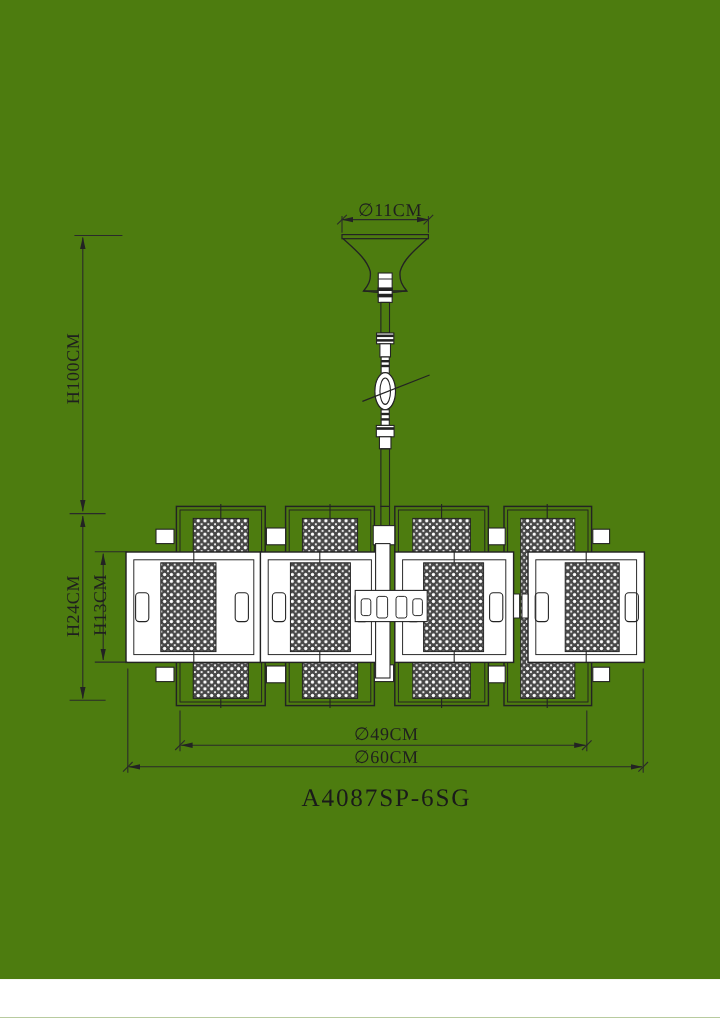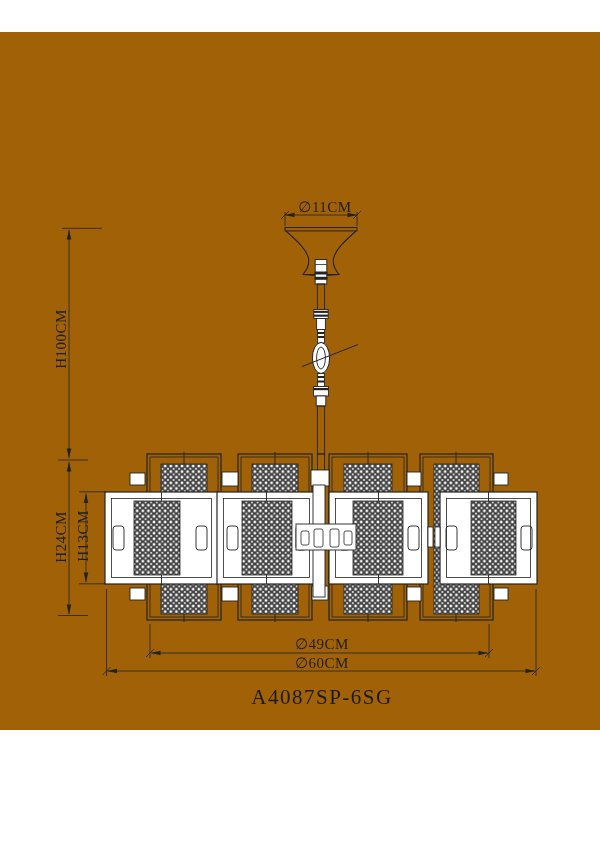--- a/index.html
+++ b/index.html
@@ -3,24 +3,23 @@
 <meta charset="utf-8">
 <style>
   html, body {
     margin: 0;
     padding: 0;
     background: #ffffff;
   }
   .page {
     position: relative;
     width: 600px;
-    height: 698px;
-    background: #a16207;
+    height: 816px;
+    background: #4d7c0f;
     overflow: hidden;
-    margin-top: 32px;
   }
   svg { display: block; }
   .ln   { stroke: #232323; fill: none; }
   .lnf  { stroke: #232323; fill: #ffffff; }
   .dark { fill: #232323; stroke: none; }
   .dim  { stroke: #2a2a2a; fill: none; stroke-width: 0.9; }
   .dim-text {
     font-family: "Liberation Serif", "DejaVu Serif", serif;
     font-size: 15px;
     letter-spacing: 0.5px;

